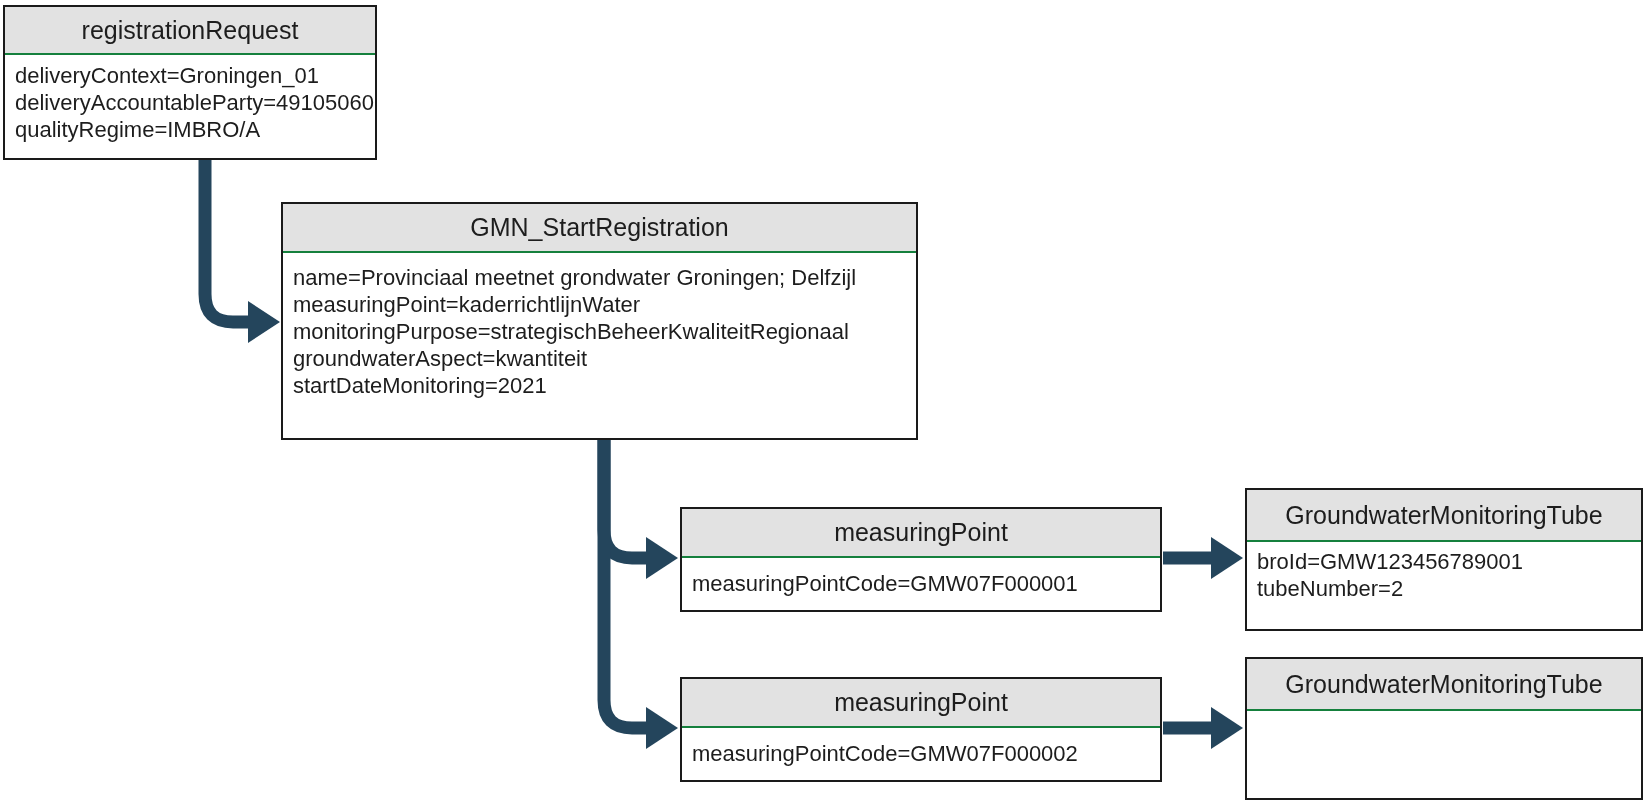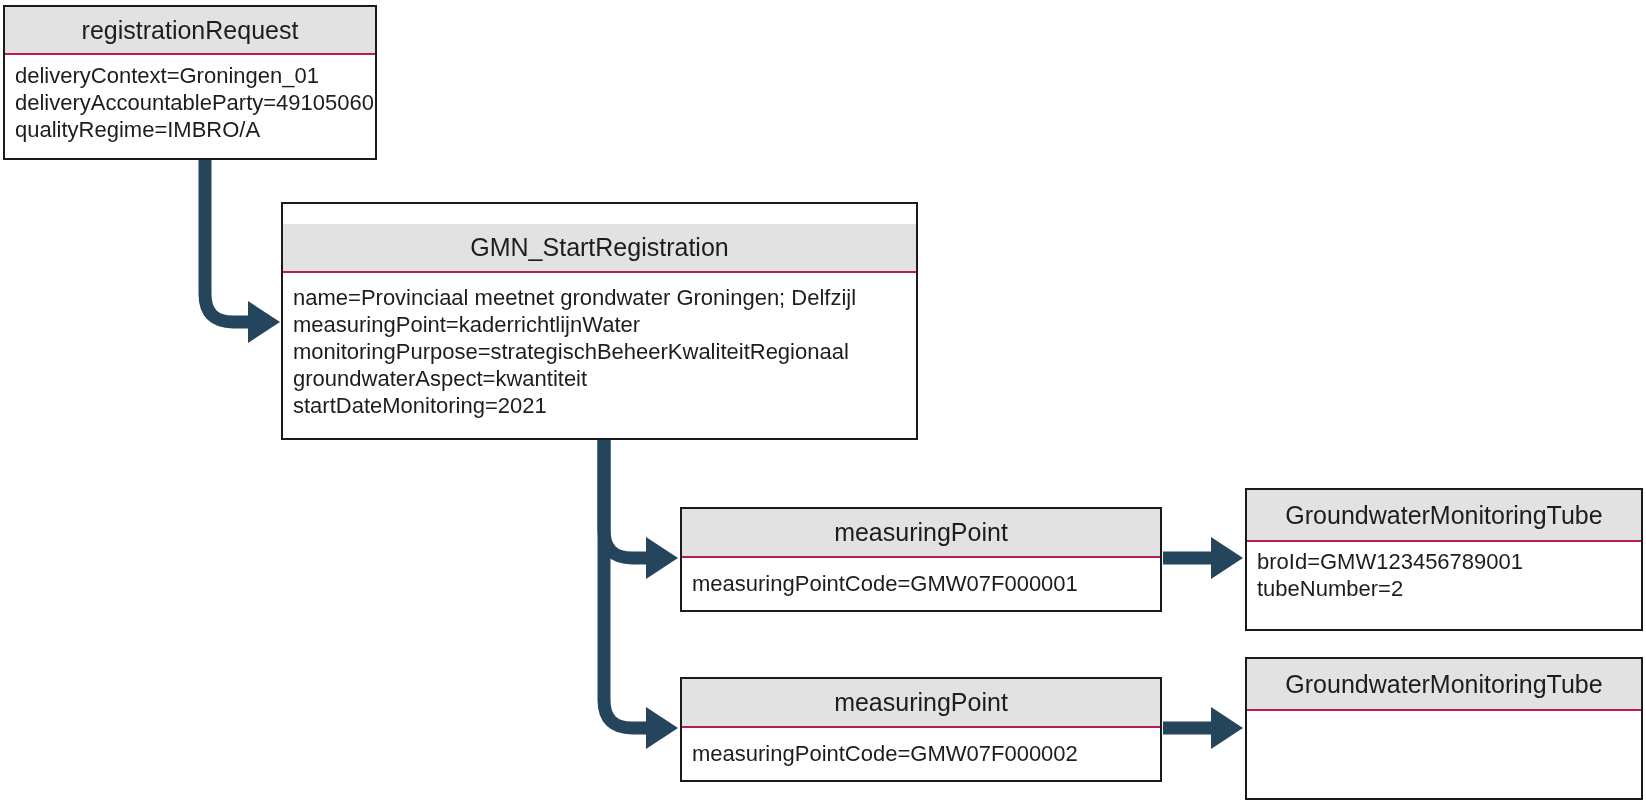--- a/index.html
+++ b/index.html
@@ -18,21 +18,21 @@
   .uml-box {
     position: absolute;
     border: 2px solid #1a1a1a;
     background: #ffffff;
     box-sizing: border-box;
     display: flex;
     flex-direction: column;
   }
   .uml-header {
     background: var(--header-bg, #e2e2e2);
-    border-bottom: 2px solid #be185d;
+    border-bottom: 2px solid #15803d;
     text-align: center;
     font-size: 25px;
     color: #1d1d1d;
     flex: 0 0 auto;
     display: flex;
     align-items: center;
     justify-content: center;
     overflow: hidden;
     white-space: nowrap;
   }
@@ -44,21 +44,21 @@
   .attr-line {
     font-size: 22px;
     line-height: 27px;
     color: #1d1d1d;
     white-space: nowrap;
   }
   
   #box-registration-request   { left: 3px;    top: 5px;   width: 374px; height: 155px; }
   #box-registration-request .uml-header { height: 46px; }
   #box-gmn-start-registration { left: 281px;  top: 202px; width: 637px; height: 238px; }
-  #box-gmn-start-registration .uml-header { height: 47px; margin-top: 20px; }
+  #box-gmn-start-registration .uml-header { height: 47px; }
   #box-gmn-start-registration .uml-body   { padding-top: 11px; }
   #box-measuring-point-1      { left: 680px;  top: 507px; width: 482px; height: 105px; }
   #box-measuring-point-2      { left: 680px;  top: 677px; width: 482px; height: 105px; }
   #box-measuring-point-1 .uml-header,
   #box-measuring-point-2 .uml-header { height: 47px; }
   #box-measuring-point-1 .uml-body,
   #box-measuring-point-2 .uml-body { padding-top: 12px; }
   #box-tube-1                 { left: 1245px; top: 488px; width: 398px; height: 143px; }
   #box-tube-2                 { left: 1245px; top: 657px; width: 398px; height: 143px; }
   #box-tube-1 .uml-header,

